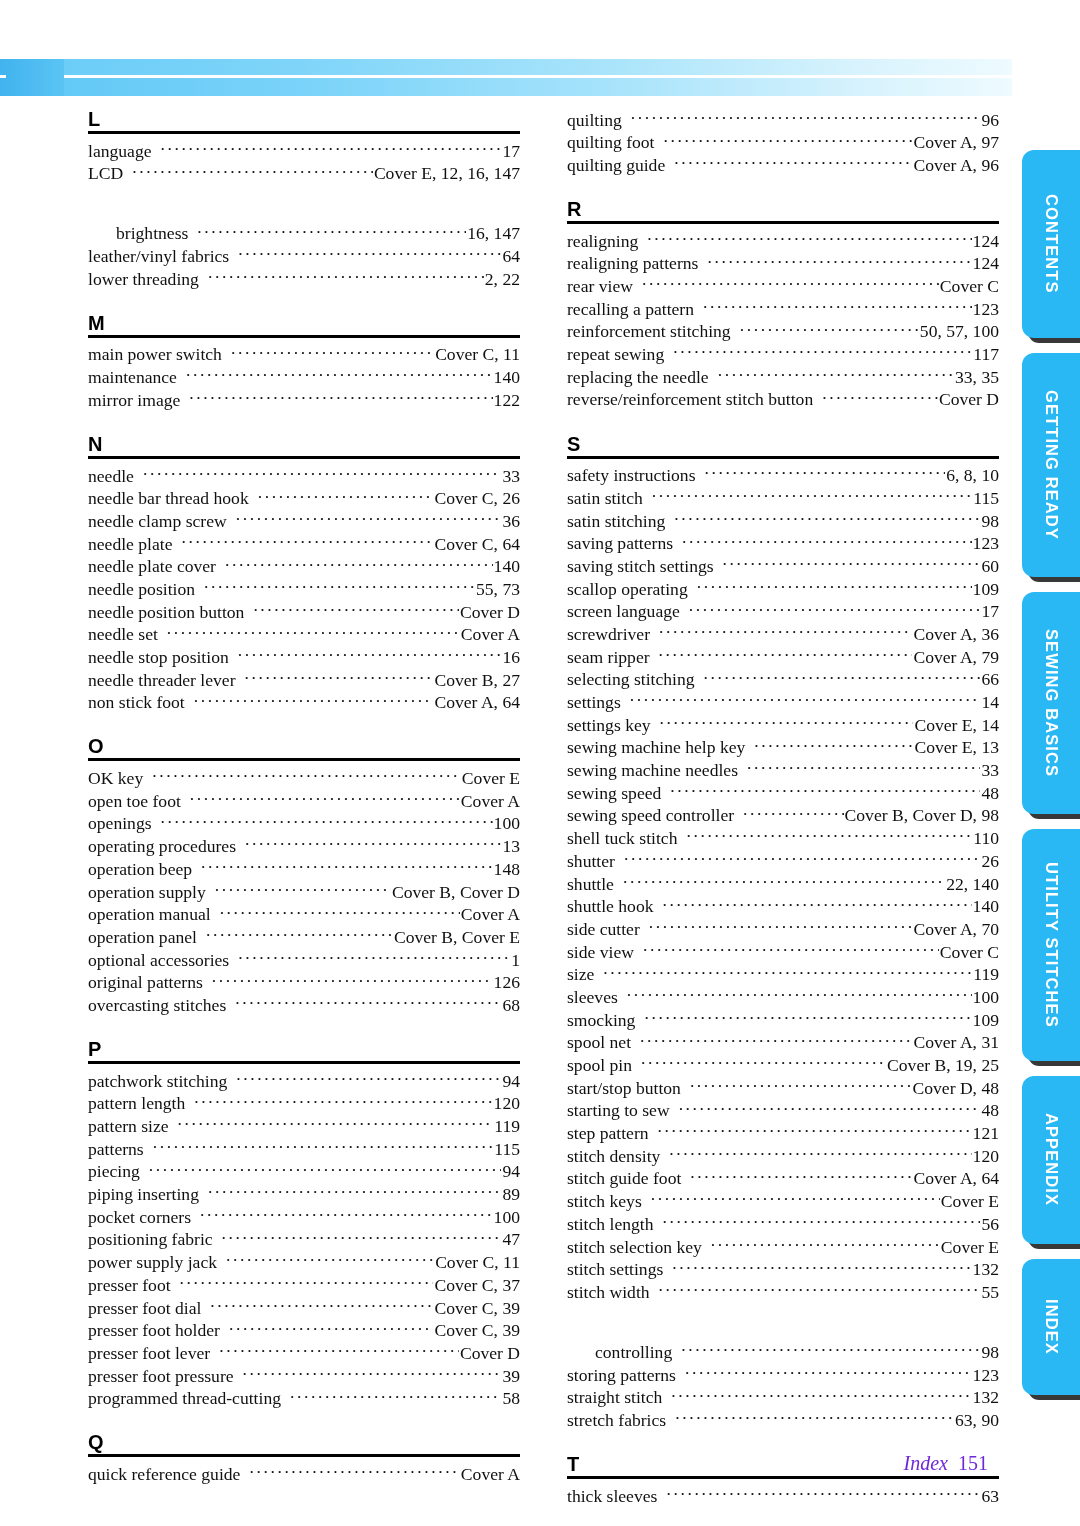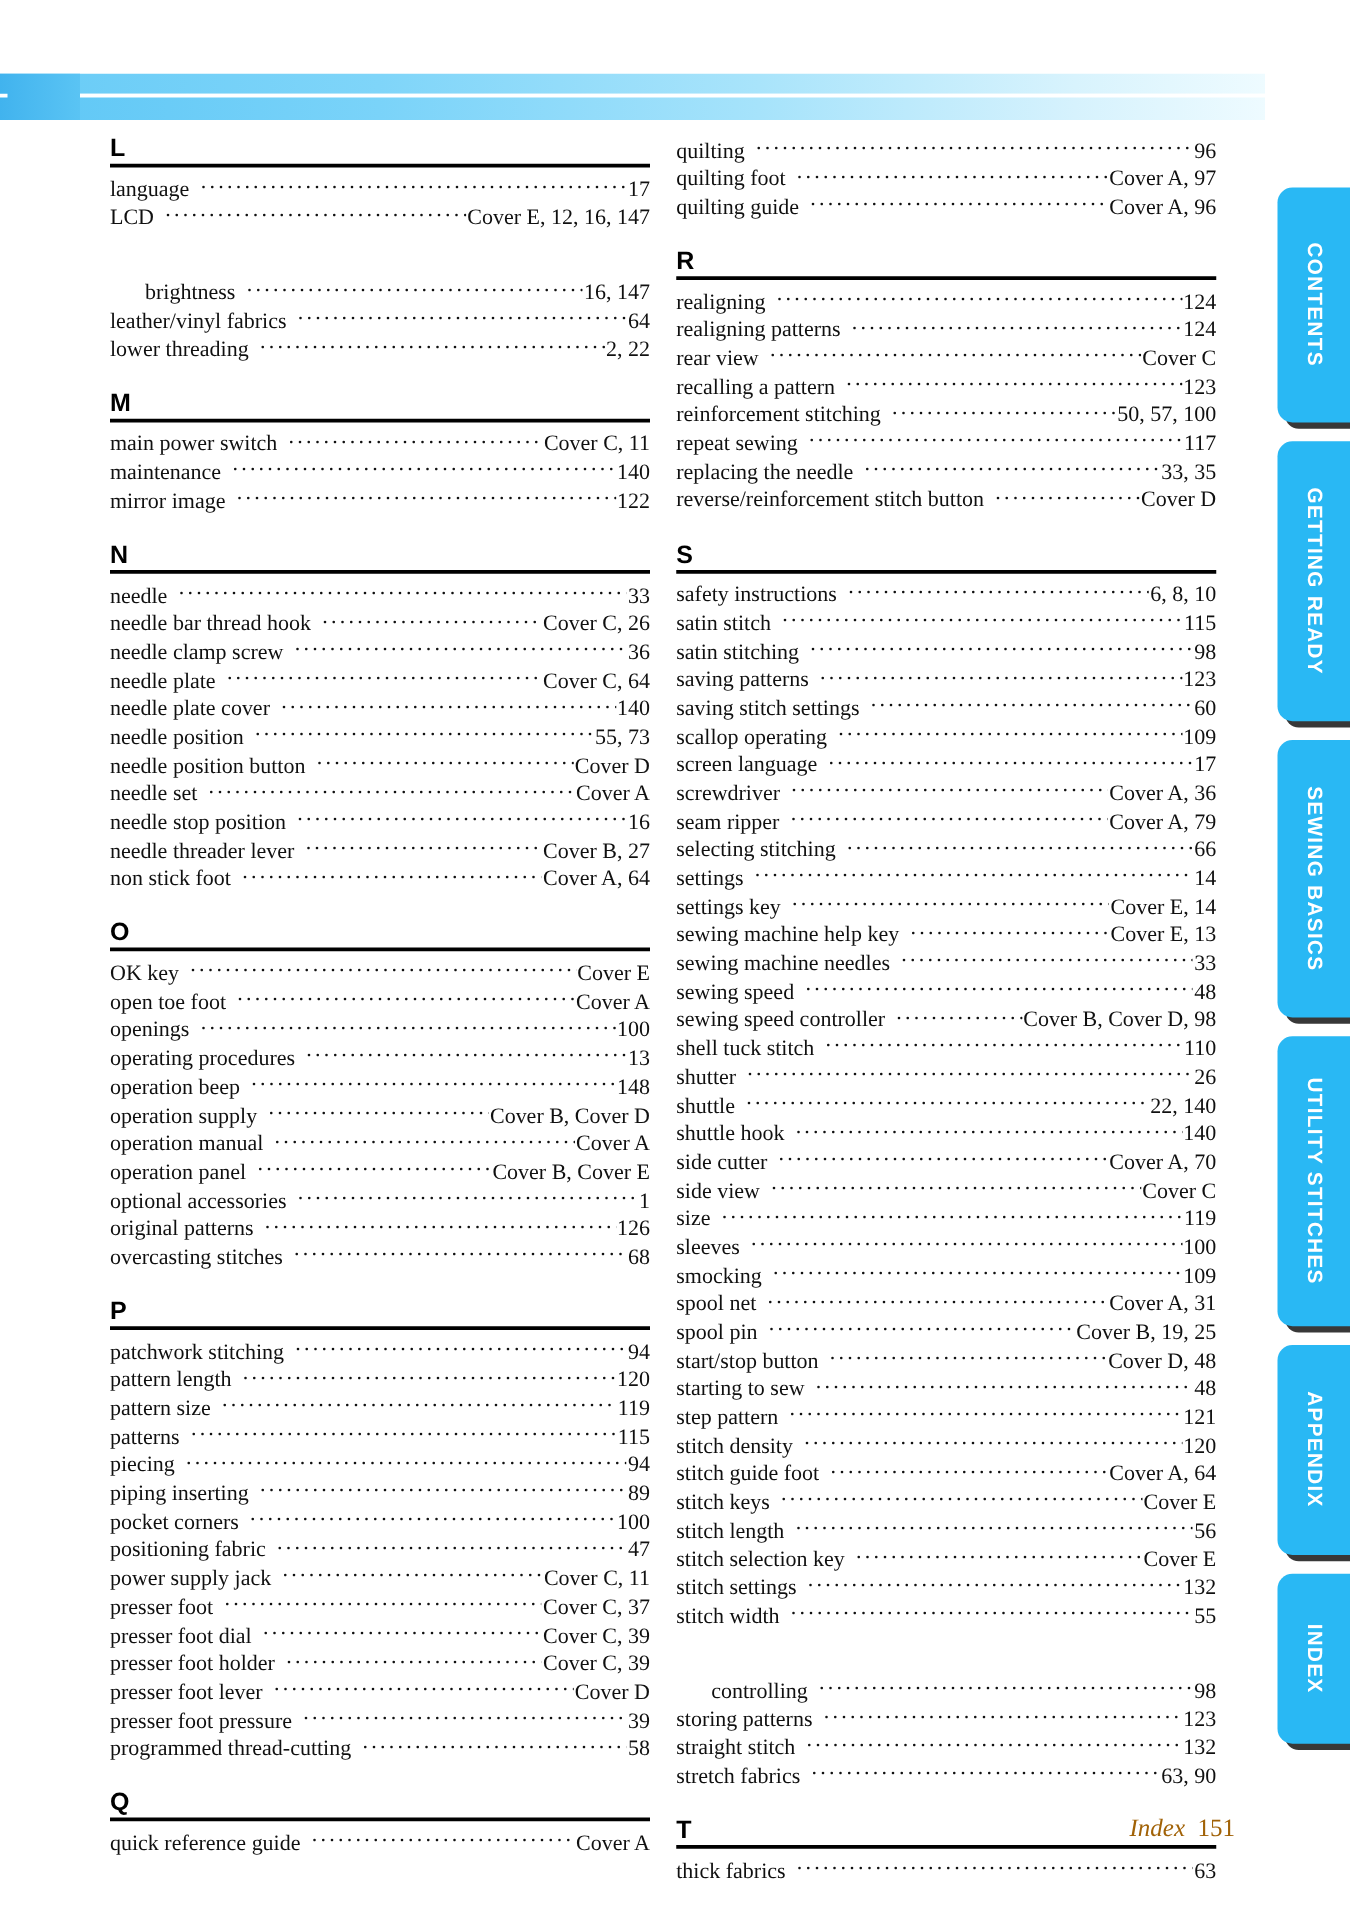--- a/index.html
+++ b/index.html
@@ -61,21 +61,21 @@
     top: 108px;
     width: 1010px;
     height: 1320px;
   }
   .column {
     position: absolute;
     top: 0;
     width: 432px;
   }
   #col-left  { left: 88px; }
-  #col-right { left: 541px; }
+  #col-right { left: 567px; }
 
   
   .section { margin-bottom: 0; }
   .section + .section { margin-top: 22px; }
 
   .section-letter {
     font-family: "Liberation Sans", "DejaVu Sans", sans-serif;
     font-weight: bold;
     font-size: 20px;
     line-height: 22px;
@@ -154,21 +154,21 @@
   }
 
   
   #footer {
     position: absolute;
     left: 0;
     top: 1452px;
     width: 988px;
     text-align: right;
     font-size: 20px;
-    color: #a16207;
+    color: #6d28d9;
   }
   #footer .folio-word {
     font-style: italic;
     font-family: "Liberation Serif", "DejaVu Serif", serif;
   }
   #footer .folio-num {
     margin-left: 10px;
     font-family: "Liberation Serif", "DejaVu Serif", serif;
   }
 </style>
@@ -708,21 +708,21 @@
         <div class="entry gap-before-leader">
           <span class="label">stretch fabrics</span>
           <span class="leader"></span>
           <span class="locator">63, 90</span>
         </div>
       </div>
       <div class="section">
         <div class="section-letter">T</div>
         <div class="section-rule"></div>
         <div class="entry gap-before-leader">
-          <span class="label">thick fabrics</span>
+          <span class="label">thick sleeves</span>
           <span class="leader"></span>
           <span class="locator">63</span>
         </div>
       </div>
     </div>
 </div>
 
 <div id="tabs">
     <div class="tab" style="height: 188px;">
       <span class="tab-label">CONTENTS</span>

